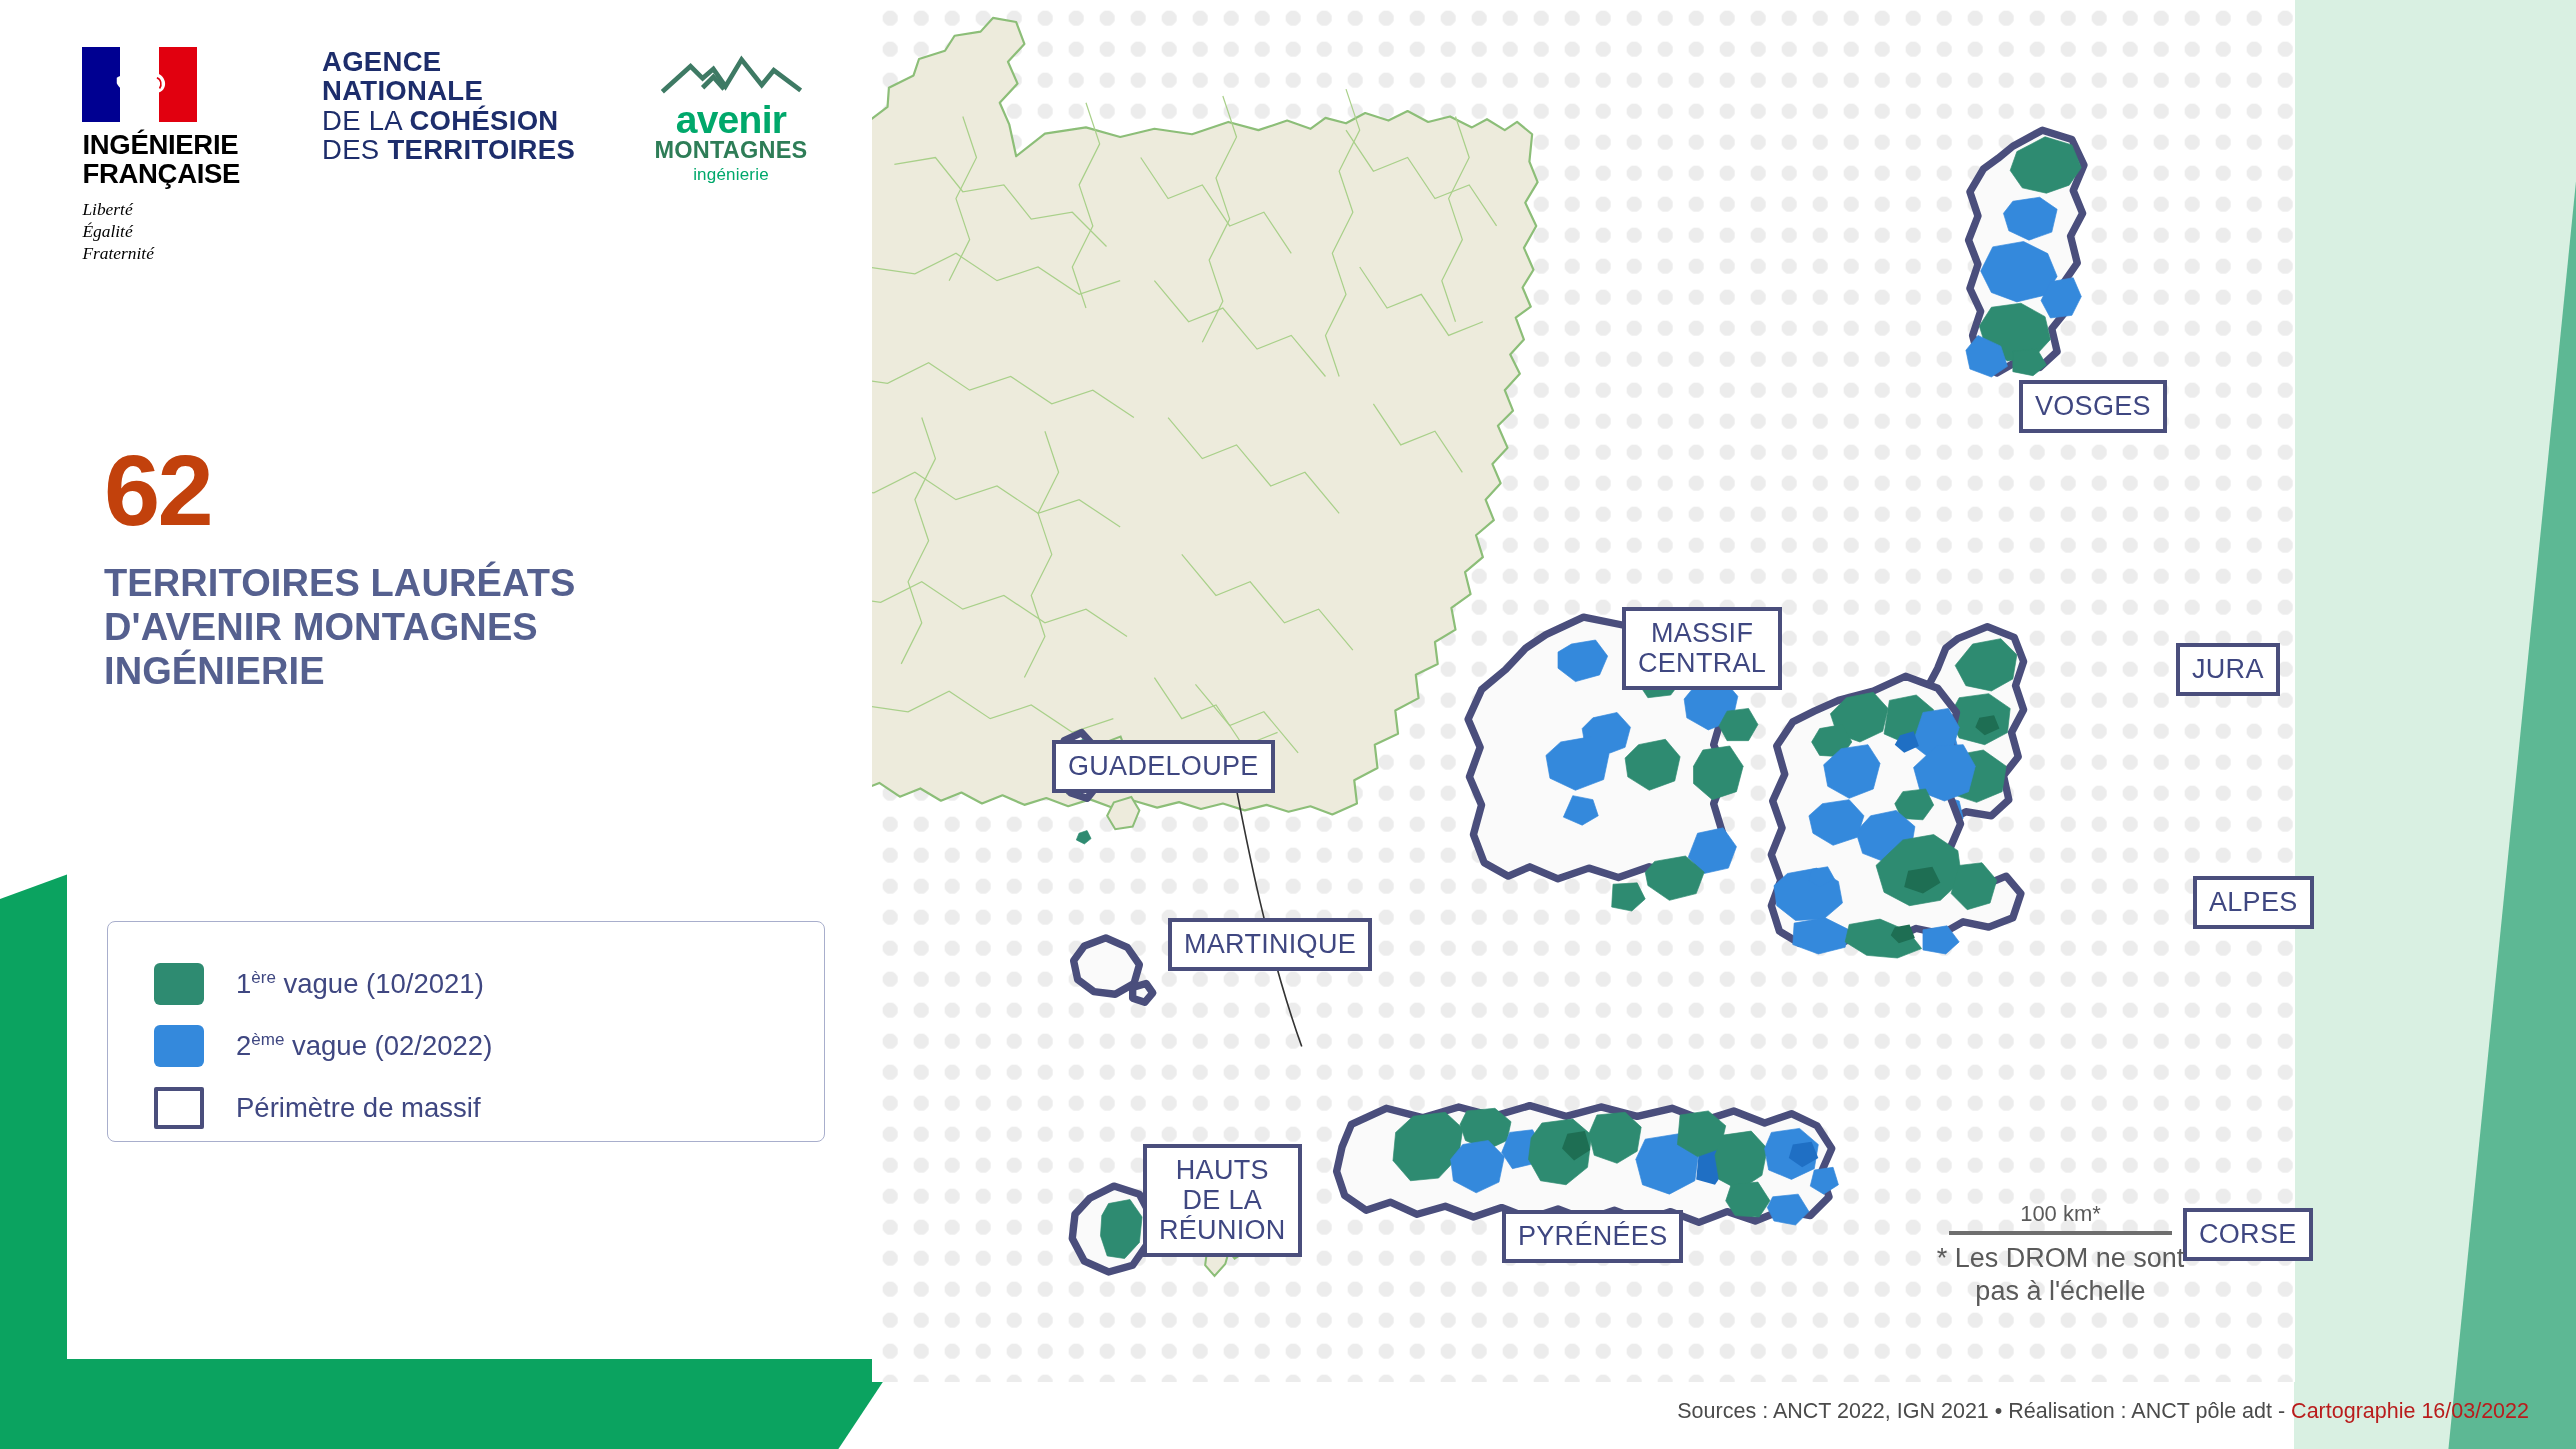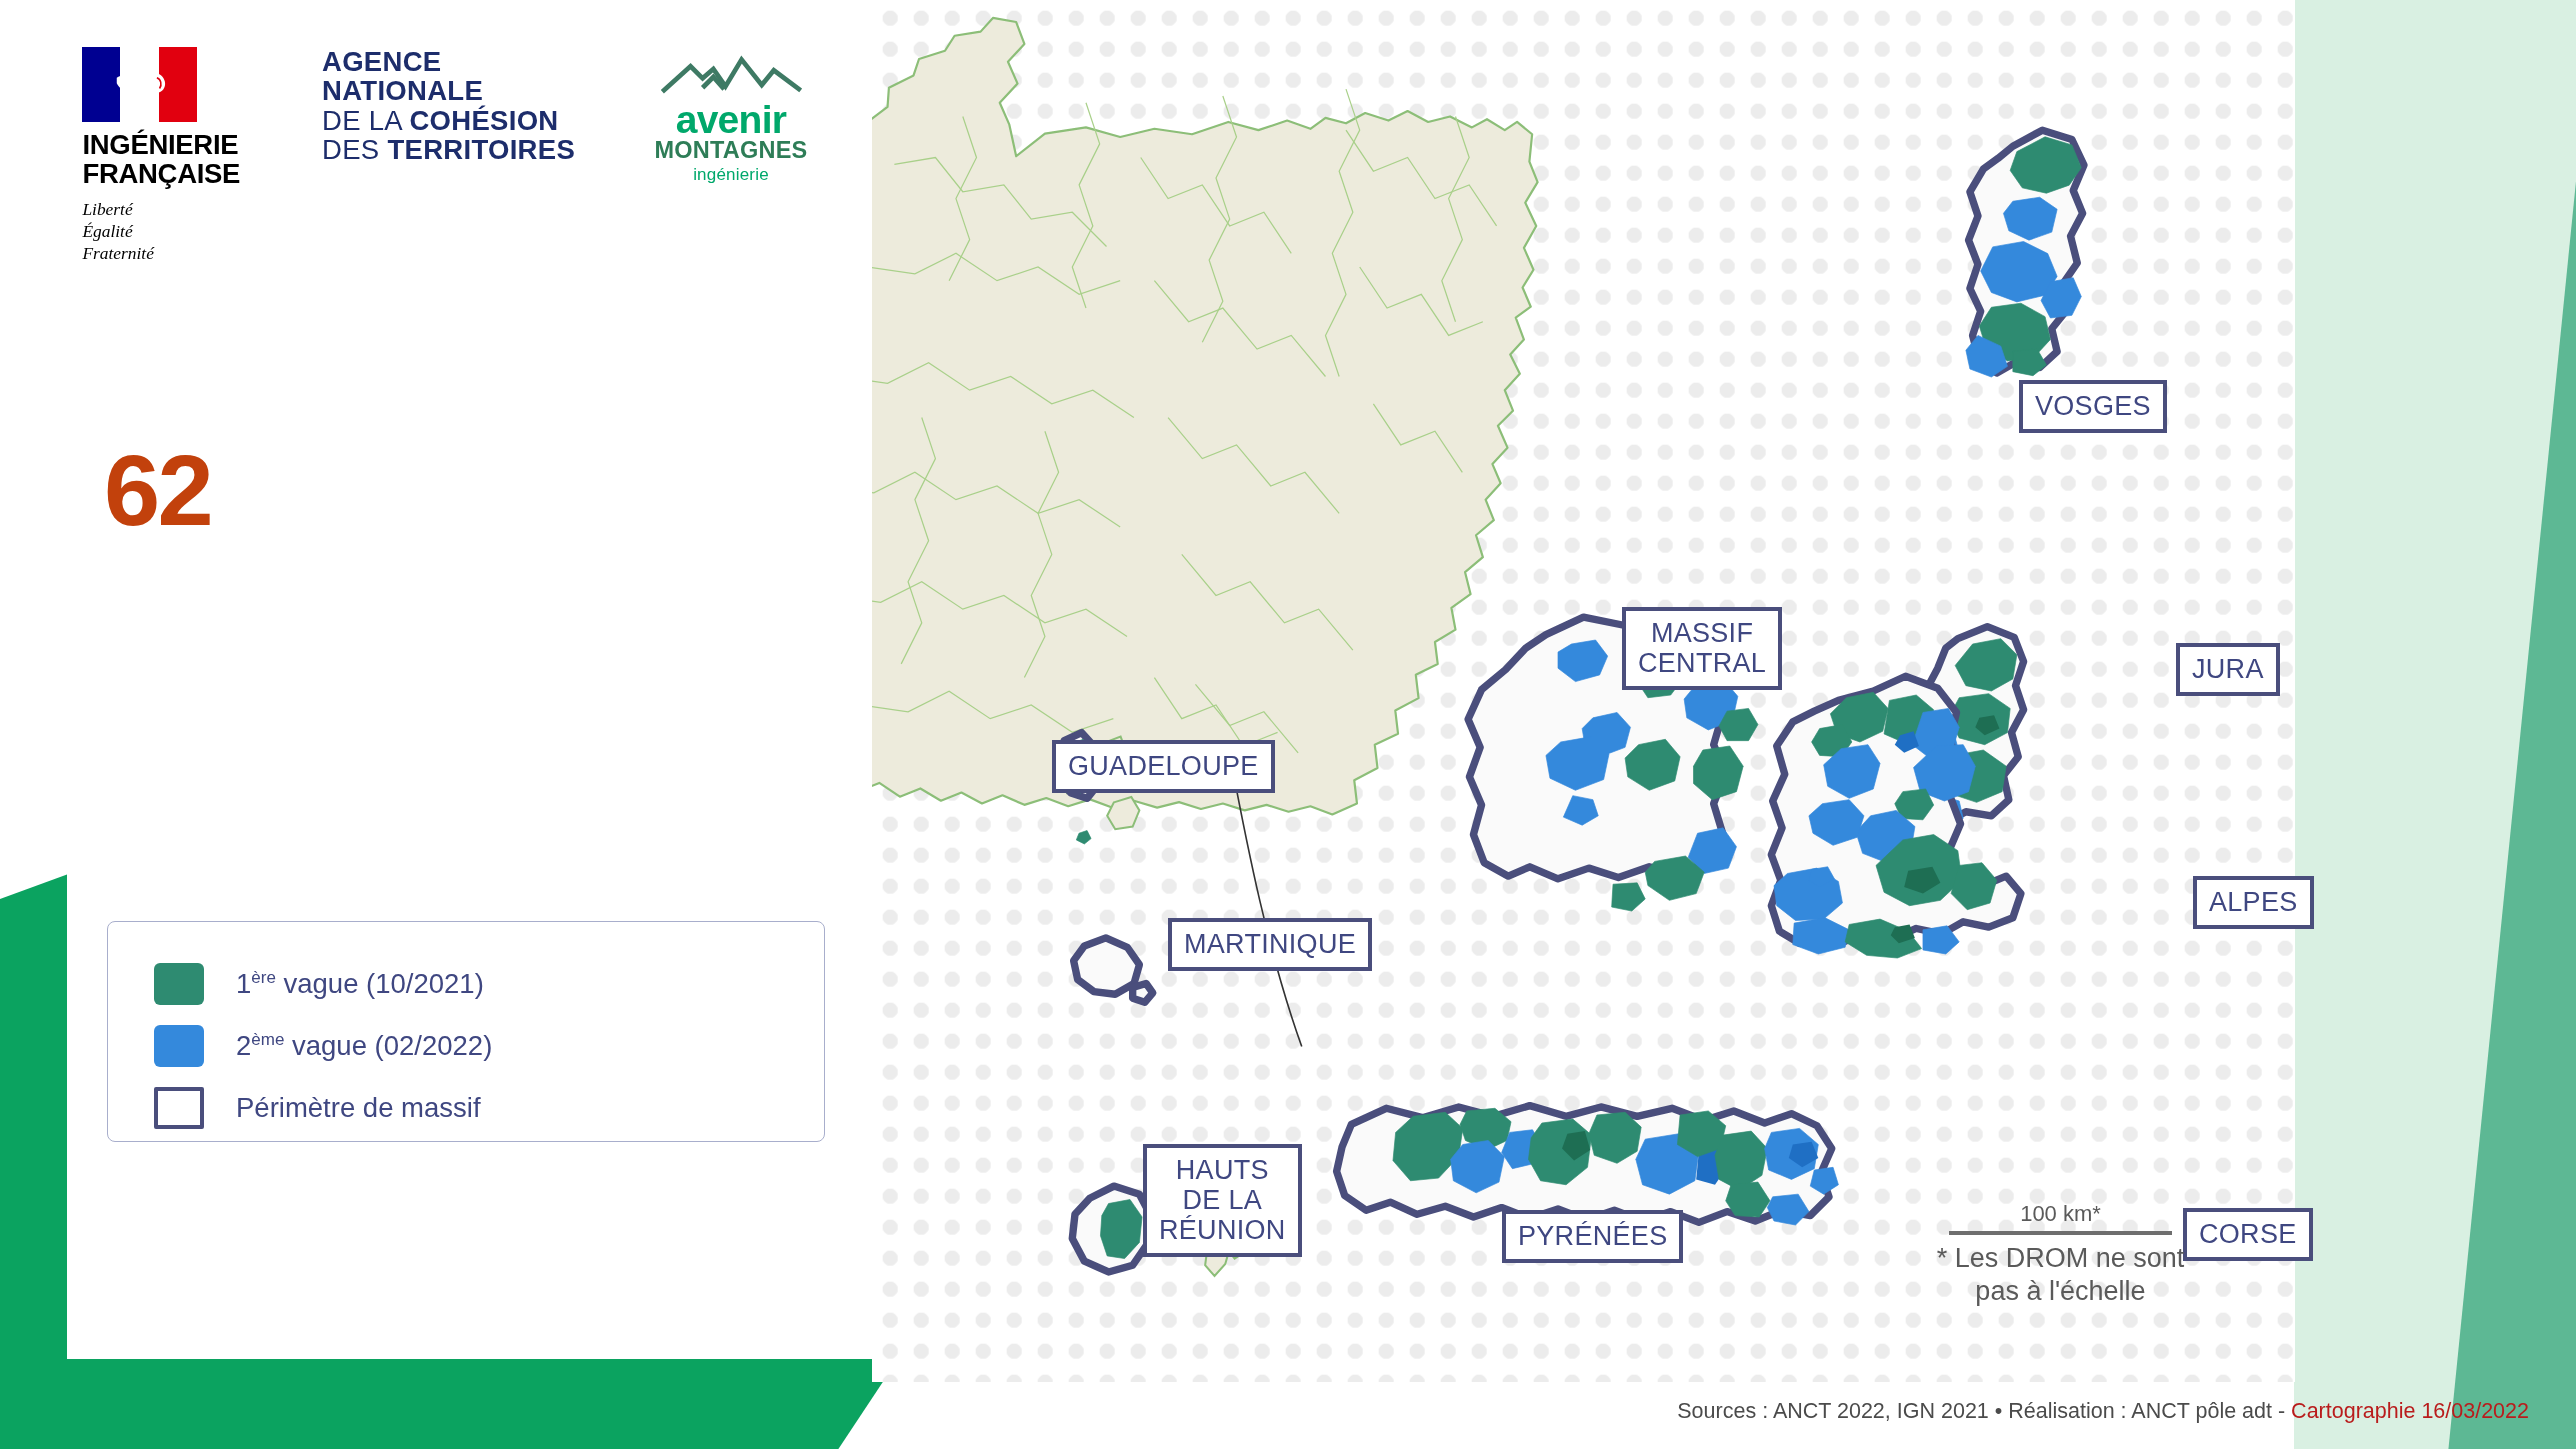--- a/index.html
+++ b/index.html
@@ -395,20 +395,25 @@
     </svg>
     <div class="av-avenir">avenir</div>
     <div class="av-mont">MONTAGNES</div>
     <div class="av-ing">ingénierie</div>
   </div>
 
 </div>
 
 <div id="title-block">
   <div id="big-number">62</div>
+  <div id="title-text">
+    <div>TERRITOIRES LAURÉATS</div>
+    <div>D'AVENIR MONTAGNES</div>
+    <div>INGÉNIERIE</div>
+  </div>
 </div>
 
 <div id="legend">
   <div class="legend-row">
     <div class="sw" style="background:#2E8B71;"></div>
     <div class="legend-label"><span>1</span><sup>ère</sup><span> vague (10/2021)</span></div>
   </div>
   <div class="legend-row">
     <div class="sw" style="background:#3489DC;"></div>
     <div class="legend-label"><span>2</span><sup>ème</sup><span> vague (02/2022)</span></div>

